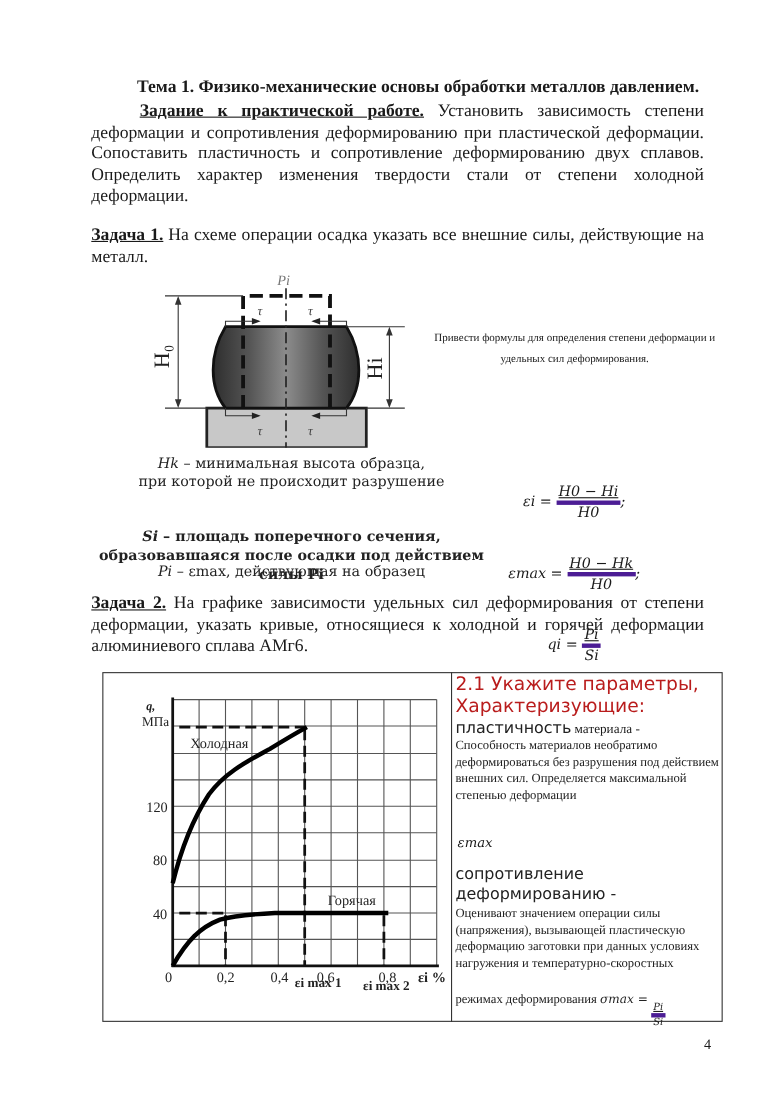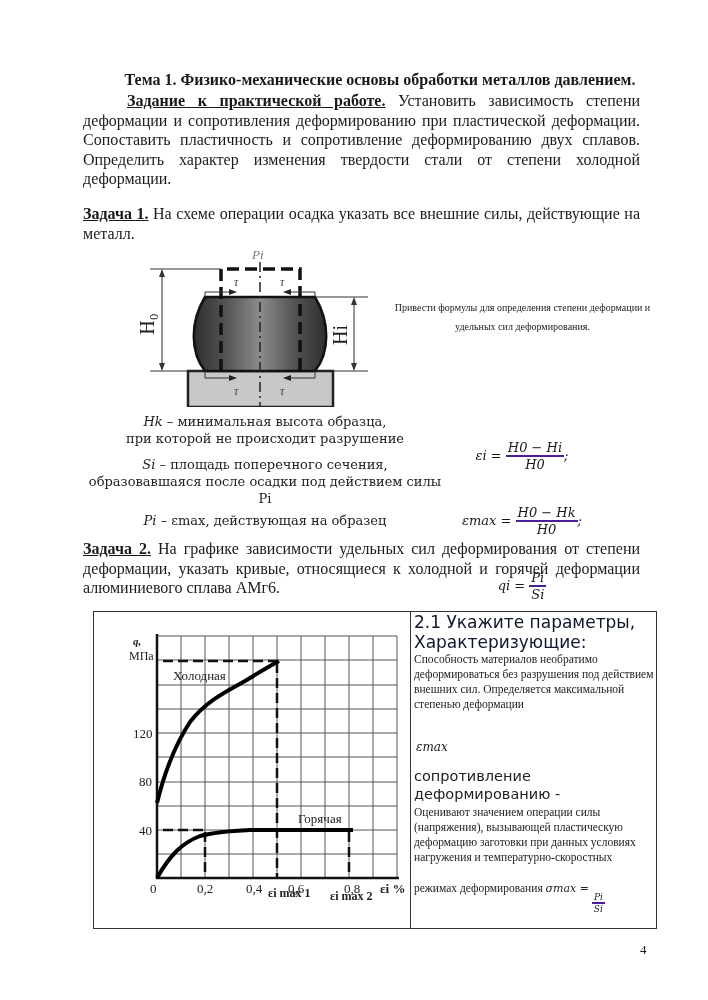--- a/index.html
+++ b/index.html
@@ -8,26 +8,26 @@
   .abs { position:absolute; }
   .title { left:100px; top:70px; width:560px; text-align:center; font-weight:bold; font-size:16px; line-height:20px; }
   .para { left:83px; width:557px; font-size:16px; line-height:19.5px; text-align:justify; }
   .para .lead { font-weight:bold; text-decoration:underline; }
   .indent { text-indent:44px; }
   .task-head { font-weight:bold; text-decoration:underline; }
   .center { text-align:center; }
   .formula-note { font-size:13px; line-height:17px; text-align:center; font-family:"DejaVu Serif", serif; color:#222; }
   .math { font-family:"DejaVu Serif", serif; font-style:italic; font-size:13px;margin-top:27px; }
   .frac { display:inline-block; vertical-align:middle; text-align:center; }
-  .frac .num { display:block; border-bottom:2px solid #4c1d95; padding:0 2px; }
+  .frac .num { display:block; border-bottom:4px solid #4c1d95; padding:0 2px;text-decoration:underline; }
   .frac .den { display:block; padding:0 2px; }
   .table-box { left:93px; top:611px; width:564px; height:318px; border:1px solid #333; box-sizing:border-box; }
   .table-divider { left:410px; top:611px; width:1px; height:318px; background:#333; }
   .right-cell { left:414px; top:612px; width:240px; }
-  .rc-heading { font-size:17px; line-height:20px; font-family:"DejaVu Sans", sans-serif; color:#0f172a; }
+  .rc-heading { font-size:17px; line-height:20px; font-family:"DejaVu Sans", sans-serif; color:#b91c1c; }
   .rc-small { font-size:11.5px; line-height:15px; color:#222; }
   .rc-mid { font-size:14.5px; line-height:18px; font-family:"DejaVu Sans", sans-serif; color:#222; }
   .page-num { left:640px; top:942px; font-size:13px; }
 </style>
 </head>
 <body>
 
 <div class="abs title">Тема 1. Физико-механические основы обработки металлов давлением.</div>
 
 <div class="abs para indent" style="top:91px;">
@@ -87,21 +87,21 @@
 
   <text x="122" y="17" font-size="13" font-style="italic" fill="#777">Pi</text>
 </svg>
 
 <div class="abs center" style="left:385px; top:298px; width:275px; font-size:10px; line-height:19px;">Привести формулы для определения степени деформации и удельных сил деформирования.</div>
 
 <div class="abs formula-note" style="left:95px; top:413px; width:340px;">
   <span class="math">Hk</span><span> – минимальная высота образца,</span><br>
   <span>при которой не происходит разрушение</span>
 </div>
-<div class="abs formula-note" style="left:85px; top:456px; width:360px;">
+<div class="abs formula-note" style="left:85px; top:480px; width:360px;font-weight:bold;">
   <span class="math">Si</span><span> – площадь поперечного сечения,</span><br>
   <span>образовавшаяся после осадки под действием силы Pi</span>
 </div>
 <div class="abs formula-note" style="left:95px; top:512px; width:340px;">
   <span class="math">Pi</span><span> – εmax, действующая на образец</span>
 </div>
 
 <div class="abs" style="left:452px; top:413px; width:140px;">
   <div class="math" style="text-align:center; height:38px;">
     <span>εi =</span>
@@ -176,20 +176,23 @@
   <text x="288" y="893" font-size="13" font-family="Liberation Serif, serif" fill="#222">0,6</text>
   <text x="344" y="893" font-size="13" font-family="Liberation Serif, serif" fill="#222">0,8</text>
   <text x="268" y="897" font-size="12" font-weight="bold" font-family="Liberation Serif, serif" fill="#222">εi max 1</text>
   <text x="330" y="900" font-size="12" font-weight="bold" font-family="Liberation Serif, serif" fill="#222">εi max 2</text>
   <text x="380" y="893" font-size="13" font-weight="bold" font-family="Liberation Serif, serif" fill="#222">εi %</text>
 </svg>
 
 <div class="abs right-cell">
   <div class="rc-heading">2.1 Укажите параметры,</div>
   <div class="rc-heading">Характеризующие:</div>
+  <div style="margin-top:1px;">
+    <span class="rc-mid">пластичность</span><span style="font-size:12px;"> материала -</span>
+  </div>
   <div class="rc-small">Способность материалов необратимо деформироваться без разрушения под действием внешних сил. Определяется максимальной степенью деформации</div>
   <div class="math" style="font-size:12px; margin-left:2px; line-height:16px;">εmax</div>
   <div class="rc-mid" style="margin-top:12px;">сопротивление</div>
   <div class="rc-mid">деформированию -</div>
   <div class="rc-small" style="margin-top:2px;">
     <span>Оценивают значением операции силы (напряжения), вызывающей пластическую деформацию заготовки при данных условиях нагружения и температурно-скоростных режимах деформирования</span>
     <span class="math" style="font-size:11px;">σmax =</span>
     <span class="frac math" style="font-size:9px; line-height:10px;"><span class="num">Pi</span><span class="den">Si</span></span>
   </div>
 </div>

